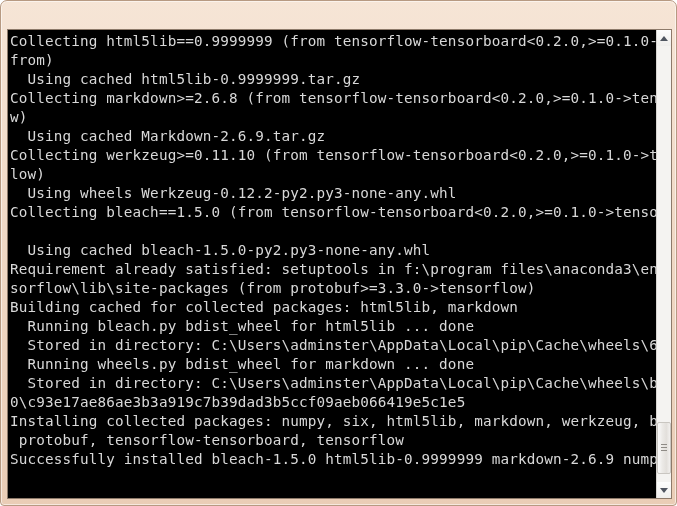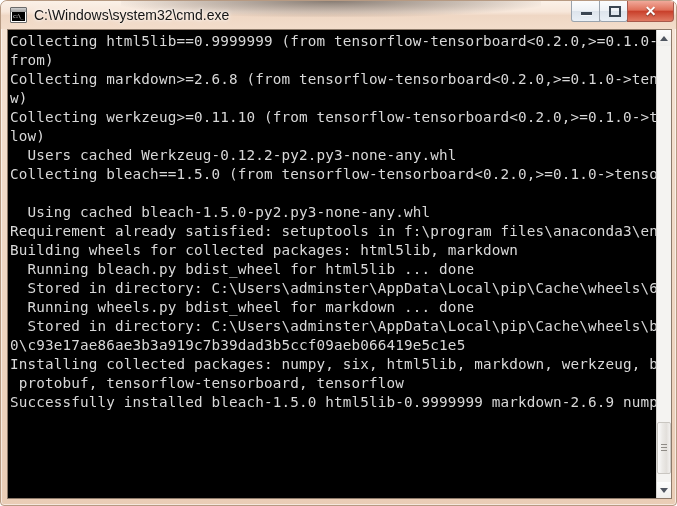--- a/index.html
+++ b/index.html
@@ -230,58 +230,40 @@
     height: 1px;
     margin-bottom: 2px;
     background: #8e8b86;
   }
 </style>
 </head>
 <body>
 
 <div class="window">
 
-  <div class="titlebar">
-    <div class="title-icon">
-      <div class="ti-bar"></div>
-      <div class="ti-screen">
-        <div class="ti-prompt">c:\_</div>
-      </div>
-    </div>
-    <div class="title-text">C:\Windows\system32\cmd.exe</div>
-
-    <div class="wincontrols">
-      <div class="wbtn min">
-        <span class="glyph-min"></span>
-      </div>
-      <div class="wbtn max">
-        <span class="glyph-max"></span>
-      </div>
-      <div class="wbtn close">
-        <span class="glyph-close">✕</span>
-      </div>
-    </div>
-  </div>
 
   <div class="console-outer">
 
     <div class="console" id="console-body">
 
       <div class="console-line">Collecting html5lib==0.9999999 (from tensorflow-tensorboard&lt;0.2.0,&gt;=0.1.0-&gt;tenso</div>
         <div class="console-line">from)</div>
+        <div class="console-line">  Using cached html5lib-0.9999999.tar.gz</div>
         <div class="console-line">Collecting markdown&gt;=2.6.8 (from tensorflow-tensorboard&lt;0.2.0,&gt;=0.1.0-&gt;tensorflo</div>
         <div class="console-line">w)</div>
+        <div class="console-line">  Using cached Markdown-2.6.9.tar.gz</div>
         <div class="console-line">Collecting werkzeug&gt;=0.11.10 (from tensorflow-tensorboard&lt;0.2.0,&gt;=0.1.0-&gt;tensorf</div>
         <div class="console-line">low)</div>
-        <div class="console-line">  Users cached Werkzeug-0.12.2-py2.py3-none-any.whl</div>
+        <div class="console-line">  Using wheels Werkzeug-0.12.2-py2.py3-none-any.whl</div>
         <div class="console-line">Collecting bleach==1.5.0 (from tensorflow-tensorboard&lt;0.2.0,&gt;=0.1.0-&gt;tensorflow)</div>
         <div class="console-line">&nbsp;</div>
         <div class="console-line">  Using cached bleach-1.5.0-py2.py3-none-any.whl</div>
         <div class="console-line">Requirement already satisfied: setuptools in f:\program files\anaconda3\envs\ten</div>
-        <div class="console-line">Building wheels for collected packages: html5lib, markdown</div>
+        <div class="console-line">sorflow\lib\site-packages (from protobuf&gt;=3.3.0-&gt;tensorflow)</div>
+        <div class="console-line">Building cached for collected packages: html5lib, markdown</div>
         <div class="console-line">  Running bleach.py bdist_wheel for html5lib ... done</div>
         <div class="console-line">  Stored in directory: C:\Users\adminster\AppData\Local\pip\Cache\wheels\6f\85\6</div>
         <div class="console-line">  Running wheels.py bdist_wheel for markdown ... done</div>
         <div class="console-line">  Stored in directory: C:\Users\adminster\AppData\Local\pip\Cache\wheels\bf\46\1</div>
         <div class="console-line">0\c93e17ae86ae3b3a919c7b39dad3b5ccf09aeb066419e5c1e5</div>
         <div class="console-line">Installing collected packages: numpy, six, html5lib, markdown, werkzeug, bleach,</div>
         <div class="console-line"> protobuf, tensorflow-tensorboard, tensorflow</div>
         <div class="console-line">Successfully installed bleach-1.5.0 html5lib-0.9999999 markdown-2.6.9 numpy-1.13</div>
     </div>
 

